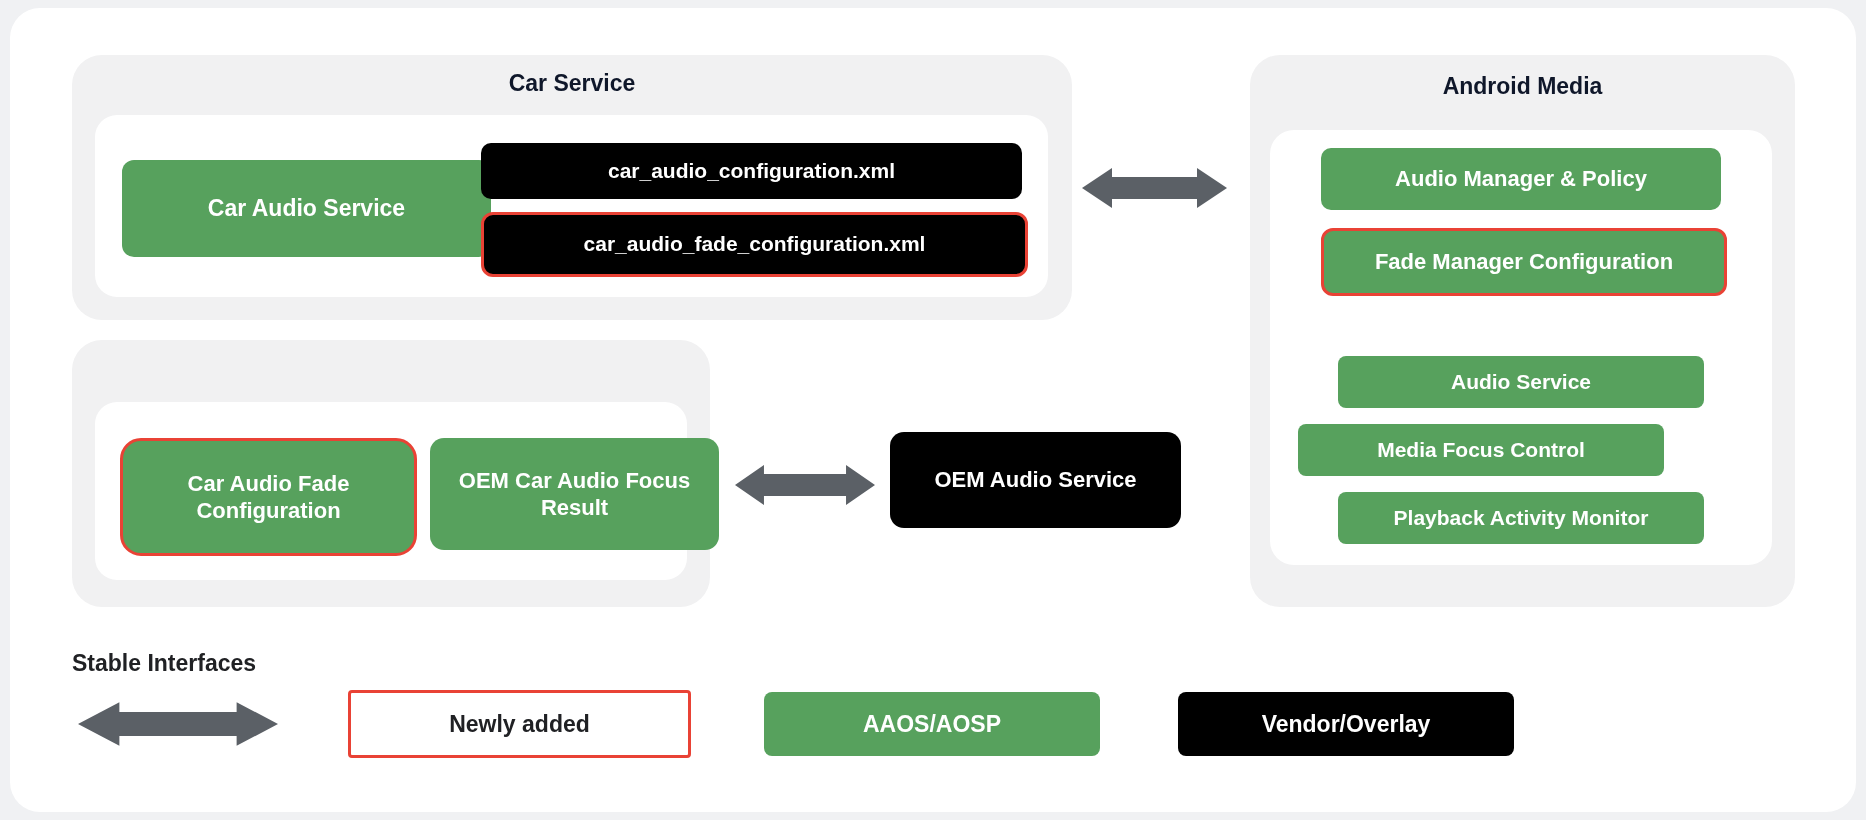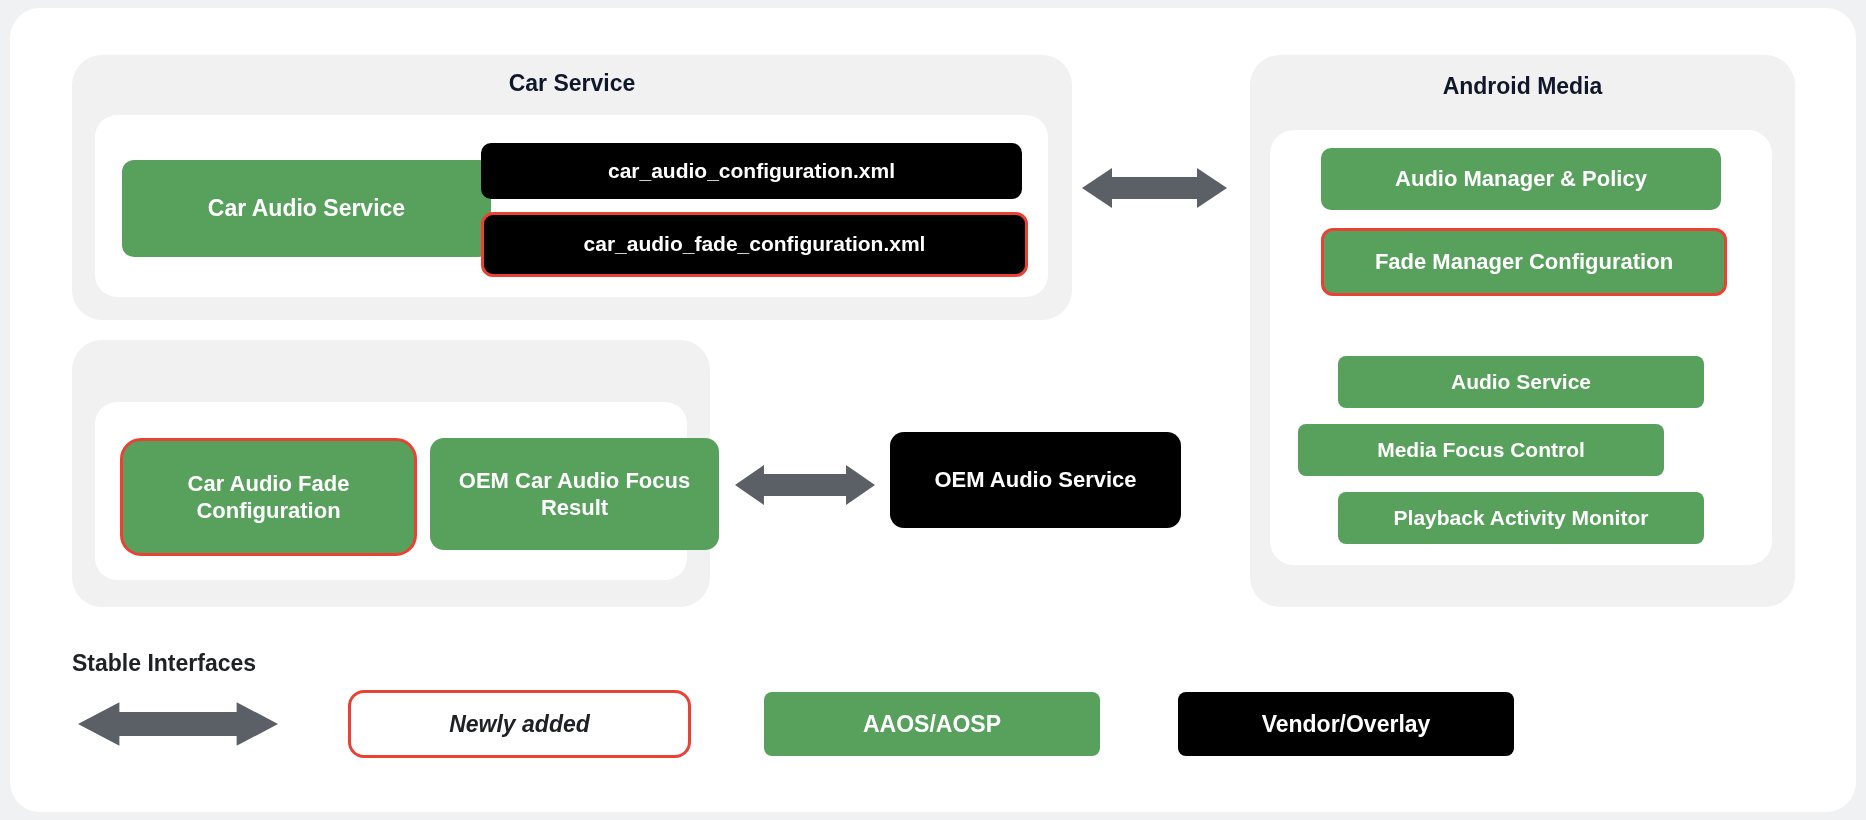--- a/index.html
+++ b/index.html
@@ -54,21 +54,21 @@
   #car-oem-focus{left:72px;top:340px;width:638px;height:267px;}
   #car-oem-focus .group-title{top:15px;}
   #car-oem-focus .inner-panel{left:23px;top:62px;width:592px;height:178px;}
   #car-audio-fade-configuration{left:120px;top:438px;width:255px;height:112px;border-radius:21px;font-size:22px;}
   #oem-car-audio-focus-result{left:430px;top:438px;width:253px;height:112px;border-radius:14px;font-size:22px;}
   #oem-audio-service{left:890px;top:432px;width:255px;height:96px;border-radius:14px;font-size:22px;}
   #arrow-car-service{left:1082px;top:166px;}
   #arrow-oem{left:735px;top:463px;}
   #legend-stable-label{left:72px;top:650px;}
   #legend-arrow{left:78px;top:700px;}
-  #legend-newly-added{left:348px;top:690px;width:337px;height:62px;border-radius:16px;font-size:23px;font-style:italic;}
+  #legend-newly-added{left:348px;top:690px;width:337px;height:62px;border-radius:4px;font-size:23px;}
   #legend-aaos{left:764px;top:692px;width:336px;height:64px;border-radius:8px;font-size:23px;}
   #legend-vendor{left:1178px;top:692px;width:336px;height:64px;border-radius:8px;font-size:23px;}
   .two-line{padding:0 18px;}
 </style>
 </head>
 <body>
 
 <div class="page-card"></div>
 
 <div class="group" id="car-service">

